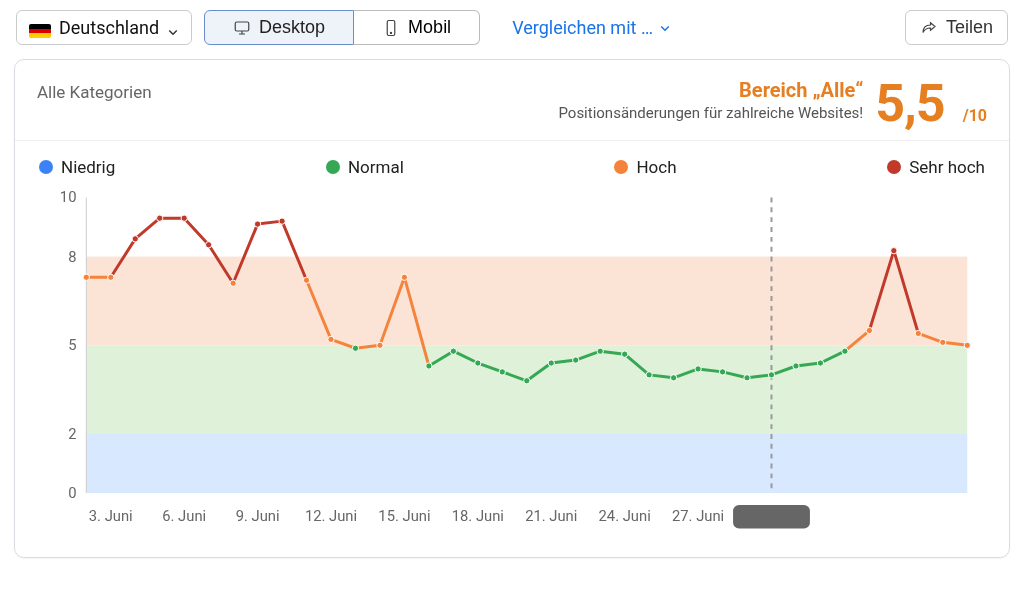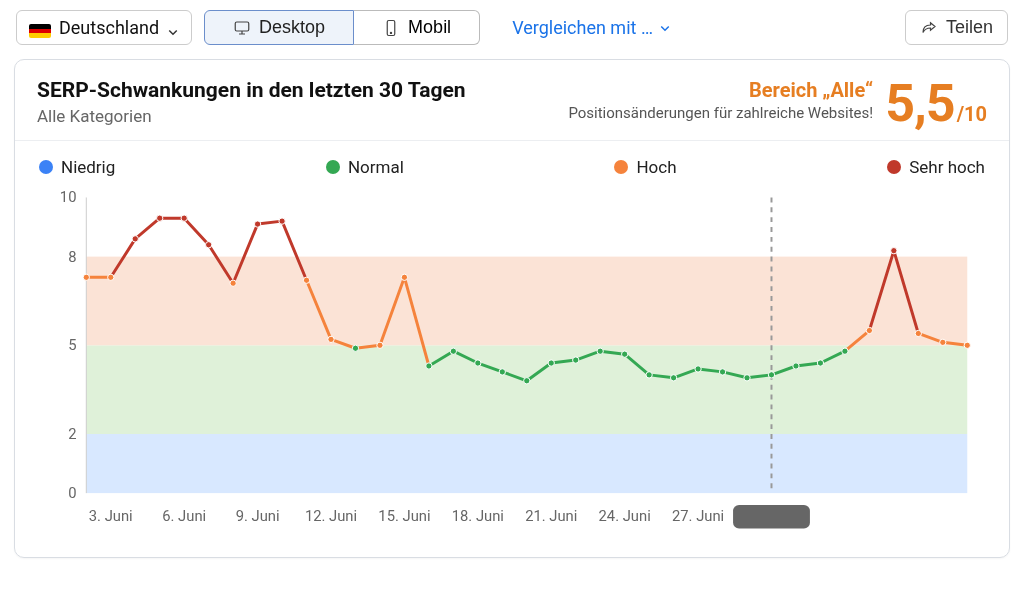--- a/index.html
+++ b/index.html
@@ -21,21 +21,21 @@
   .card-head { display:flex; justify-content:space-between; padding: 18px 22px 10px; border-bottom: 1px solid #eceef1; }
   .ch-left { }
   .ch-title { font-size: 21px; font-weight: 700; }
   .ch-sub { font-size: 17px; color:#666; margin-top: 4px; }
   .ch-right { text-align: right; display:flex; align-items:flex-start; gap:12px;}
   .ch-status { }
   .ch-status .range { color:#e67e22; font-weight:700; font-size:20px; }
   .ch-status .desc  { color:#555; font-size:15px; margin-top:2px; }
   .ch-score { color:#e67e22; font-weight:700; line-height:1; display:flex; align-items:baseline; }
   .ch-score .big { font-size:52px; letter-spacing:-1px; }
-  .ch-score .sm  { font-size:20px; color:#e67e22; margin-left:2px;}
+  .ch-score .sm  { font-size:16px; color:#e67e22; margin-left:18px;}
 
   .legend { display:flex; gap:26px; padding: 16px 24px 4px; font-size:17px; color:#222;justify-content:space-between;}
   .legend .item { display:flex; align-items:center; gap:8px; }
   .dot { width:14px; height:14px; border-radius:50%; display:inline-block; }
 
   .chart-wrap { position:relative; padding: 4px 24px 0 24px; }
   svg.chart { width: 100%; height: 360px; display:block; }
   .ytick text, .xtick text { font-size:15px; fill:#666; }
   .today-label { fill:#fff; font-size:15px; }
   .today-pill { fill:#666; rx:6; ry:6; }
@@ -84,21 +84,20 @@
     <svg class="ic" viewBox="0 0 24 24">
         <path d="M14 5l6 5-6 5v-3c-5 0-8 2-10 6 0-7 4-10 10-10V5z"></path>
       </svg>
     <span>Teilen</span>
   </button>
 </div>
 
 <div class="card">
   <div class="card-head">
     <div class="ch-left">
-      <div class="ch-title">SERP-Schwankungen in den letzten 30 Tagen</div>
       <div class="ch-sub">Alle Kategorien</div>
     </div>
     <div class="ch-right">
       <div class="ch-status">
         <div class="range">Bereich „Alle“</div>
         <div class="desc">Positionsänderungen für zahlreiche Websites!</div>
       </div>
       <div class="ch-score">
         <span class="big">5,5</span>
         <span class="sm">/10</span>

